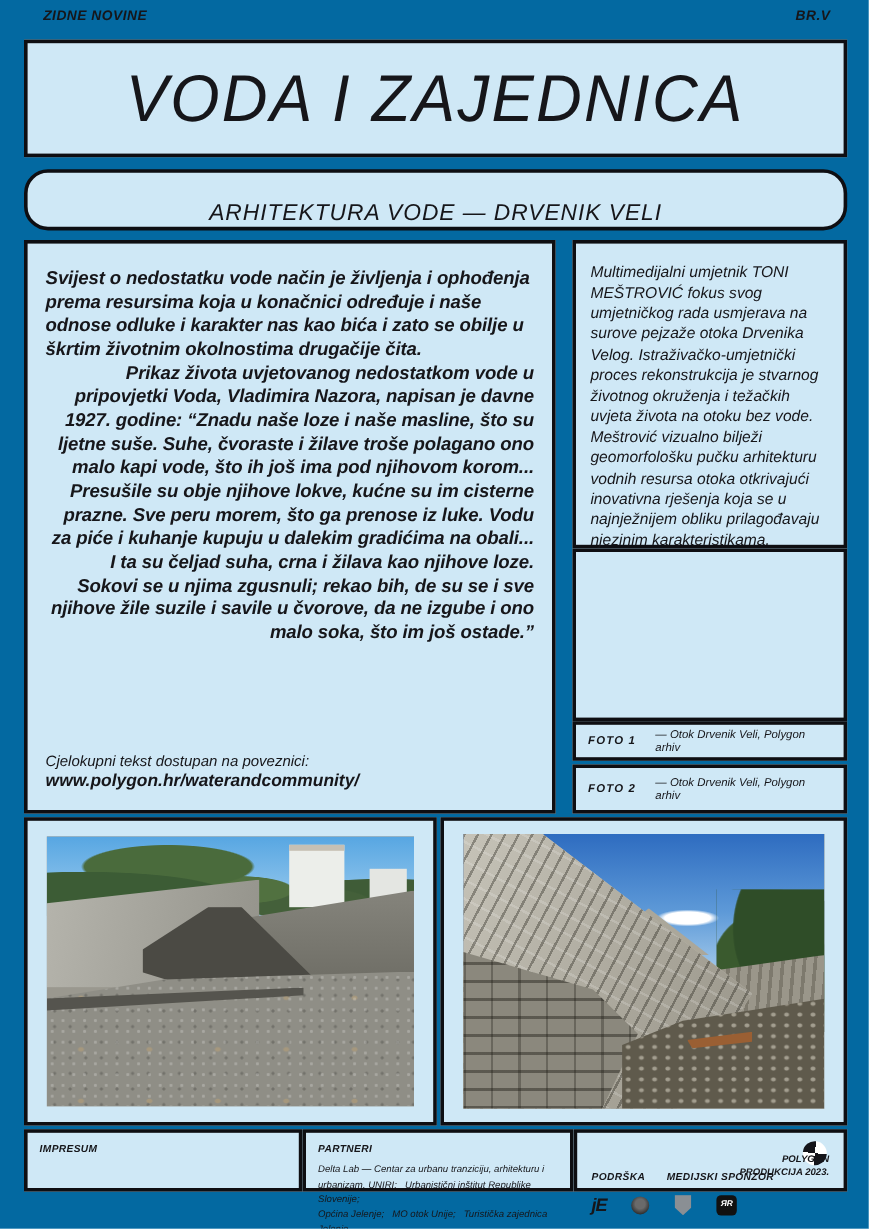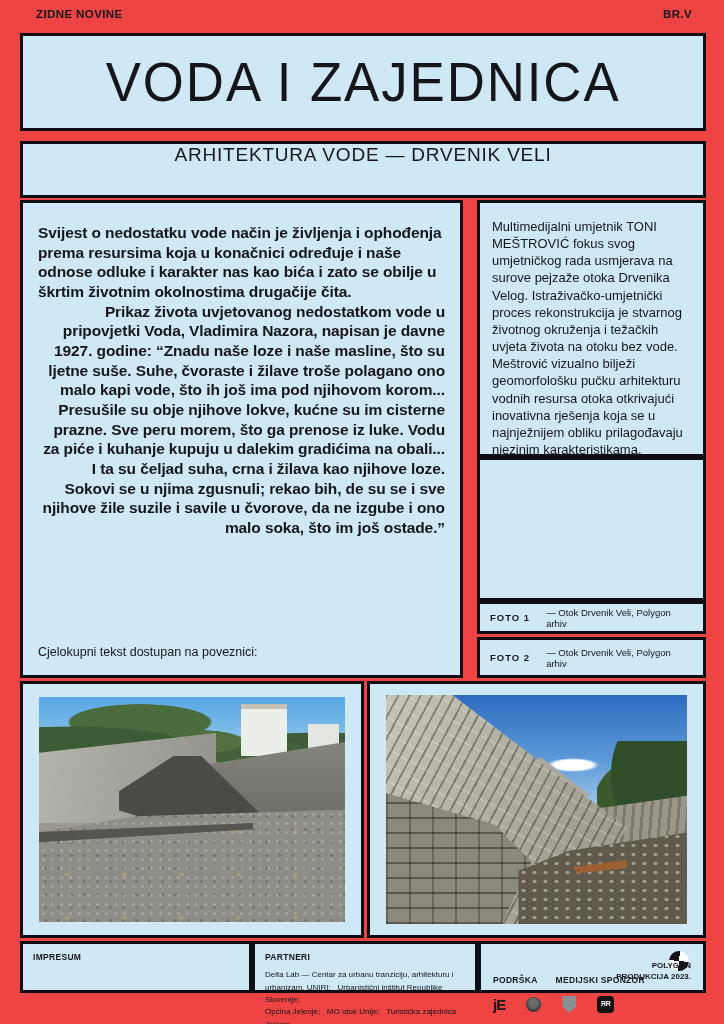--- a/index.html
+++ b/index.html
@@ -1,27 +1,27 @@
 <!DOCTYPE html>
 <html><head>
 <meta charset="utf-8">
 <style>
   html,body{margin:0;padding:0;background:#cfe8f6;}
-  .page{position:relative;width:724px;height:1024px;background:#ef4444;
-        font-family:"Liberation Sans",sans-serif;color:#16161a;overflow:hidden;}
+  .page{position:relative;width:724px;height:1024px;background:#0369a1;
+        font-family:"Liberation Sans",sans-serif;color:#16161a;overflow:hidden;font-style:italic;}
   .box{position:absolute;border:3px solid #0e0e12;box-sizing:border-box;background:#cfe8f6;}
 
   
   .masthead{position:absolute;top:8px;left:36px;right:32px;display:flex;
             justify-content:space-between;font-size:11.5px;font-weight:700;letter-spacing:.4px;}
 
   
   .title-box{left:20px;top:33px;width:686px;height:98px;display:flex;align-items:center;justify-content:center;}
   .title-box h1{margin:0;font-size:55px;font-weight:400;letter-spacing:2px;transform:scaleX(.96);}
-  .subtitle-box{left:20px;top:141px;width:686px;height:57px;display:flex;align-items:flex-start;justify-content:center;}
+  .subtitle-box{left:20px;top:141px;width:686px;height:51px;display:flex;align-items:flex-end;justify-content:center;border-radius:20px;}
   .subtitle-box h2{margin:0;font-size:19px;font-weight:500;letter-spacing:.8px;}
 
   
   .article-box{left:20px;top:200px;width:443px;height:478px;padding:20px 15px;}
   .article-box p{margin:0;font-size:15.5px;line-height:1.27;font-weight:600;letter-spacing:-.1px;}
   .article-box p.indent{text-indent:34px;text-align:right;}
   .linkblock{position:absolute;left:15px;bottom:16px;}
   .linkblock .lbl{font-size:12.5px;font-weight:400;}
   .linkblock .url{font-size:14.5px;font-weight:700;margin-top:2px;}
 
@@ -135,20 +135,21 @@
 
   <div class="box subtitle-box">
     <h2>ARHITEKTURA VODE — DRVENIK VELI</h2>
   </div>
 
   <div class="box article-box">
     <p>Svijest o nedostatku vode način je življenja i ophođenja prema resursima koja u konačnici određuje i naše odnose odluke i karakter nas kao bića i zato se obilje u škrtim životnim okolnostima drugačije čita.</p>
     <p class="indent">Prikaz života uvjetovanog nedostatkom vode u pripovjetki Voda, Vladimira Nazora, napisan je davne 1927. godine: “Znadu naše loze i naše masline, što su ljetne suše. Suhe, čvoraste i žilave troše polagano ono malo kapi vode, što ih još ima pod njihovom korom... Presušile su obje njihove lokve, kućne su im cisterne prazne. Sve peru morem, što ga prenose iz luke. Vodu za piće i kuhanje kupuju u dalekim gradićima na obali... I ta su čeljad suha, crna i žilava kao njihove loze. Sokovi se u njima zgusnuli; rekao bih, de su se i sve njihove žile suzile i savile u čvorove, da ne izgube i ono malo soka, što im još ostade.”</p>
     <div class="linkblock">
       <div class="lbl">Cjelokupni tekst dostupan na poveznici:</div>
+      <div class="url">www.polygon.hr/waterandcommunity/</div>
     </div>
   </div>
 
   <div class="box artist-box">
     <p>Multimedijalni umjetnik TONI MEŠTROVIĆ fokus svog umjetničkog rada usmjerava na surove pejzaže otoka Drvenika Velog. Istraživačko-umjetnički proces rekonstrukcija je stvarnog životnog okruženja i težačkih uvjeta života na otoku bez vode. Meštrović vizualno bilježi geomorfološku pučku arhitekturu vodnih resursa otoka otkrivajući inovativna rješenja koja se u najnježnijem obliku prilagođavaju njezinim karakteristikama.</p>
   </div>
 
   <div class="box empty-box"></div>
 
   <div class="box foto-box foto1-box">

